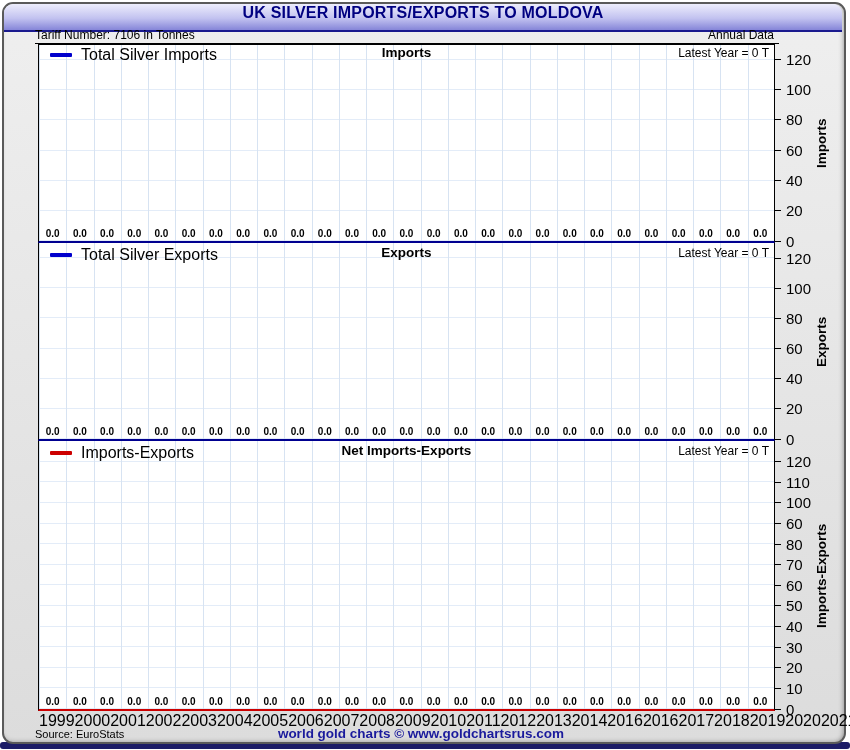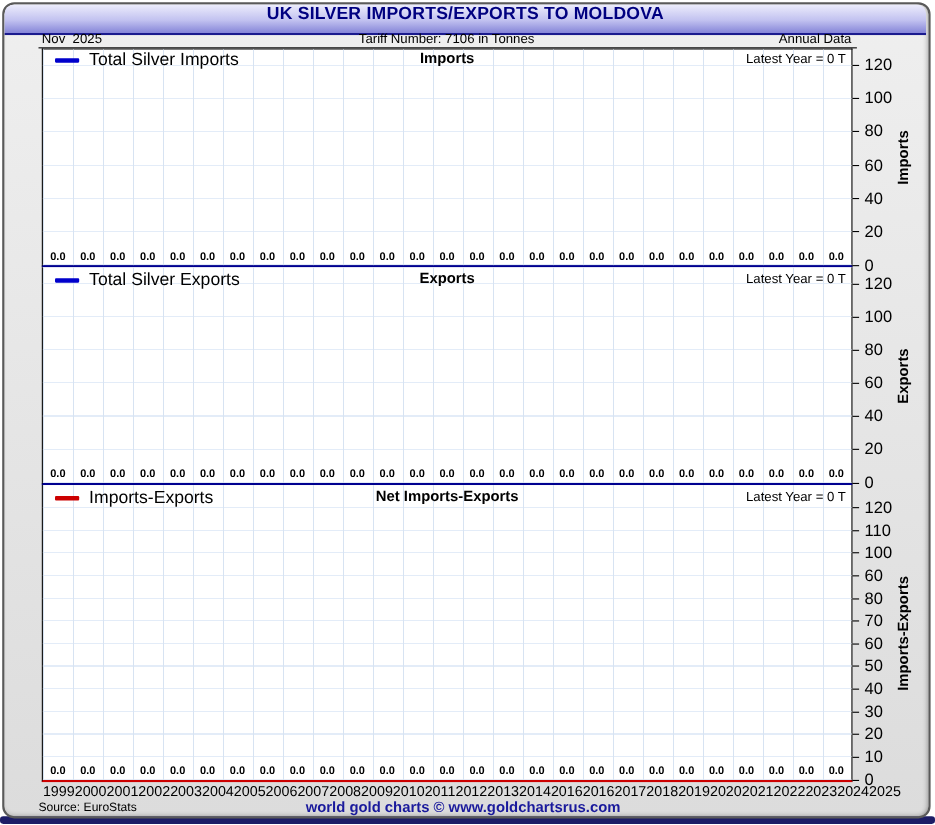--- a/index.html
+++ b/index.html
@@ -60,39 +60,38 @@
   .yaxis{position:absolute;left:775px;width:72px;pointer-events:none;}
   .yaxis .tickmark{position:absolute;left:0;width:6px;height:1px;background:#000;}
   .yaxis .ticklab{position:absolute;left:11px;font-size:15px;line-height:11px;color:#000;}
   .ylabel{position:absolute;left:806px;width:30px;display:flex;align-items:center;justify-content:center;
           writing-mode:vertical-rl;transform:rotate(180deg);
           font-weight:bold;font-size:13.5px;color:#000;}
 
   .vals{position:absolute;left:39px;width:735px;display:flex;z-index:3;}
   .vals span{flex:1;text-align:center;font-size:10px;font-weight:bold;color:#000;}
   #years-row{position:absolute;left:39px;top:712px;width:735px;display:flex;z-index:3;}
-  #years-row span{flex:1;text-align:right;font-size:13px;color:#000;}
+  #years-row span{flex:1;text-align:right;font-size:16px;color:#000;}
 
   #source-row{position:absolute;left:35px;top:728px;font-size:11px;color:#000;z-index:3;}
   #credit-row{position:absolute;left:0;top:726px;width:842px;text-align:center;
               font-size:13.5px;font-weight:bold;color:#1a1a9c;z-index:3;}
 </style>
 </head>
 <body>
 
 <div id="stage">
   <div id="bottom-bar"></div>
   <div id="frame"></div>
 
   <div id="title-bar">
     <div class="t">UK SILVER IMPORTS/EXPORTS TO MOLDOVA</div>
   </div>
 
   <div id="subtitle-row">
-    <div class="l">Nov  2025</div>
     <div class="c">Tariff Number: 7106 in Tonnes</div>
     <div class="r">Annual Data</div>
   </div>
 
   <div class="panel" id="panel0">
     <div class="grid"></div>
   </div>
   <div class="legend" style="top:46px">
     <div class="swatch" style="background:#0000cc"></div>
     <div class="lab">Total Silver Imports</div>

